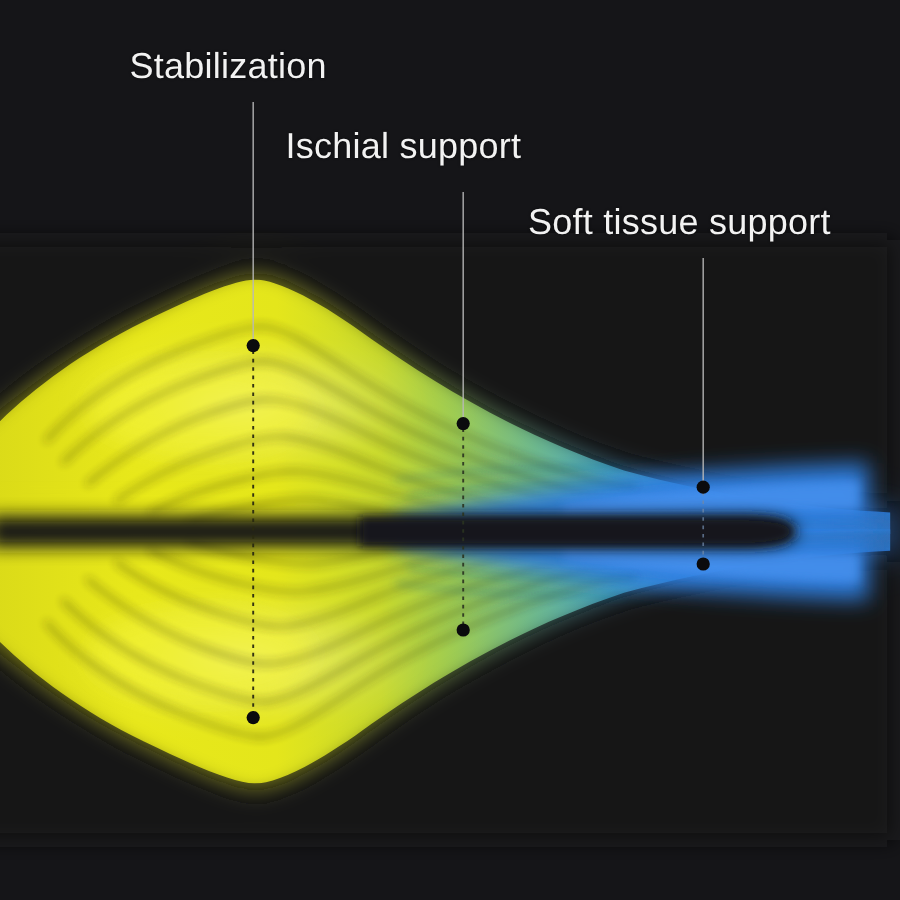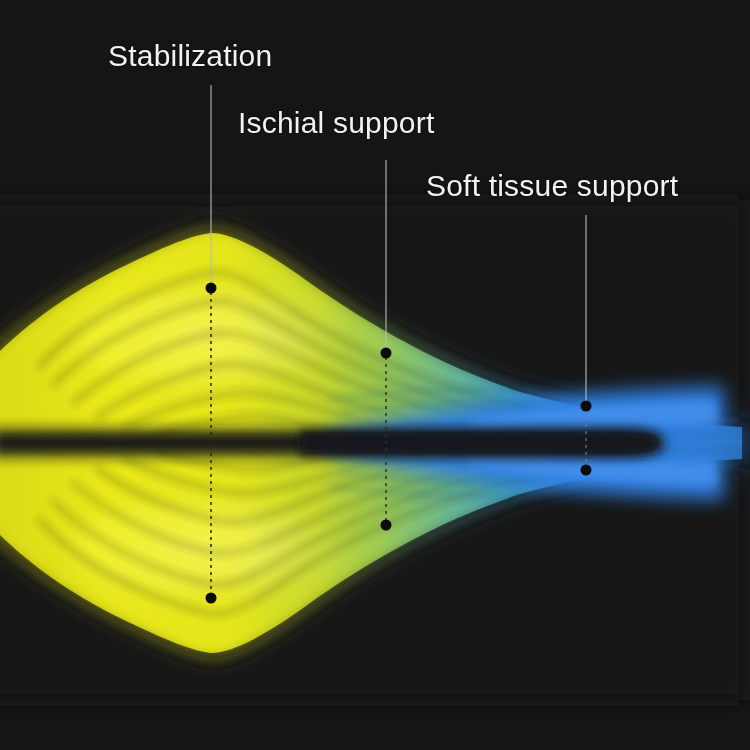--- a/index.html
+++ b/index.html
@@ -29,21 +29,21 @@
     color: #f2f2f2;
     font-family: "Liberation Sans", sans-serif;
     font-size: 30px;
     line-height: 32px;
     white-space: nowrap;
     letter-spacing: 0.2px;
     text-shadow: 0 0 2px rgba(0,0,0,0.8);
   }
   #lbl-stabilization { left: 108px; top: 40px; }
   #lbl-ischial       { left: 238px; top: 107px; }
-  #lbl-soft          { left: 426px; top: 170px; }
+  #lbl-soft          { left: 440px; top: 170px; }
 </style>
 </head>
 <body>
 
 <div id="stage">
 
   <div id="bg"></div>
 
   <svg id="viz" width="750" height="750" viewBox="0 0 750 750" xmlns="http://www.w3.org/2000/svg">
     <defs>

